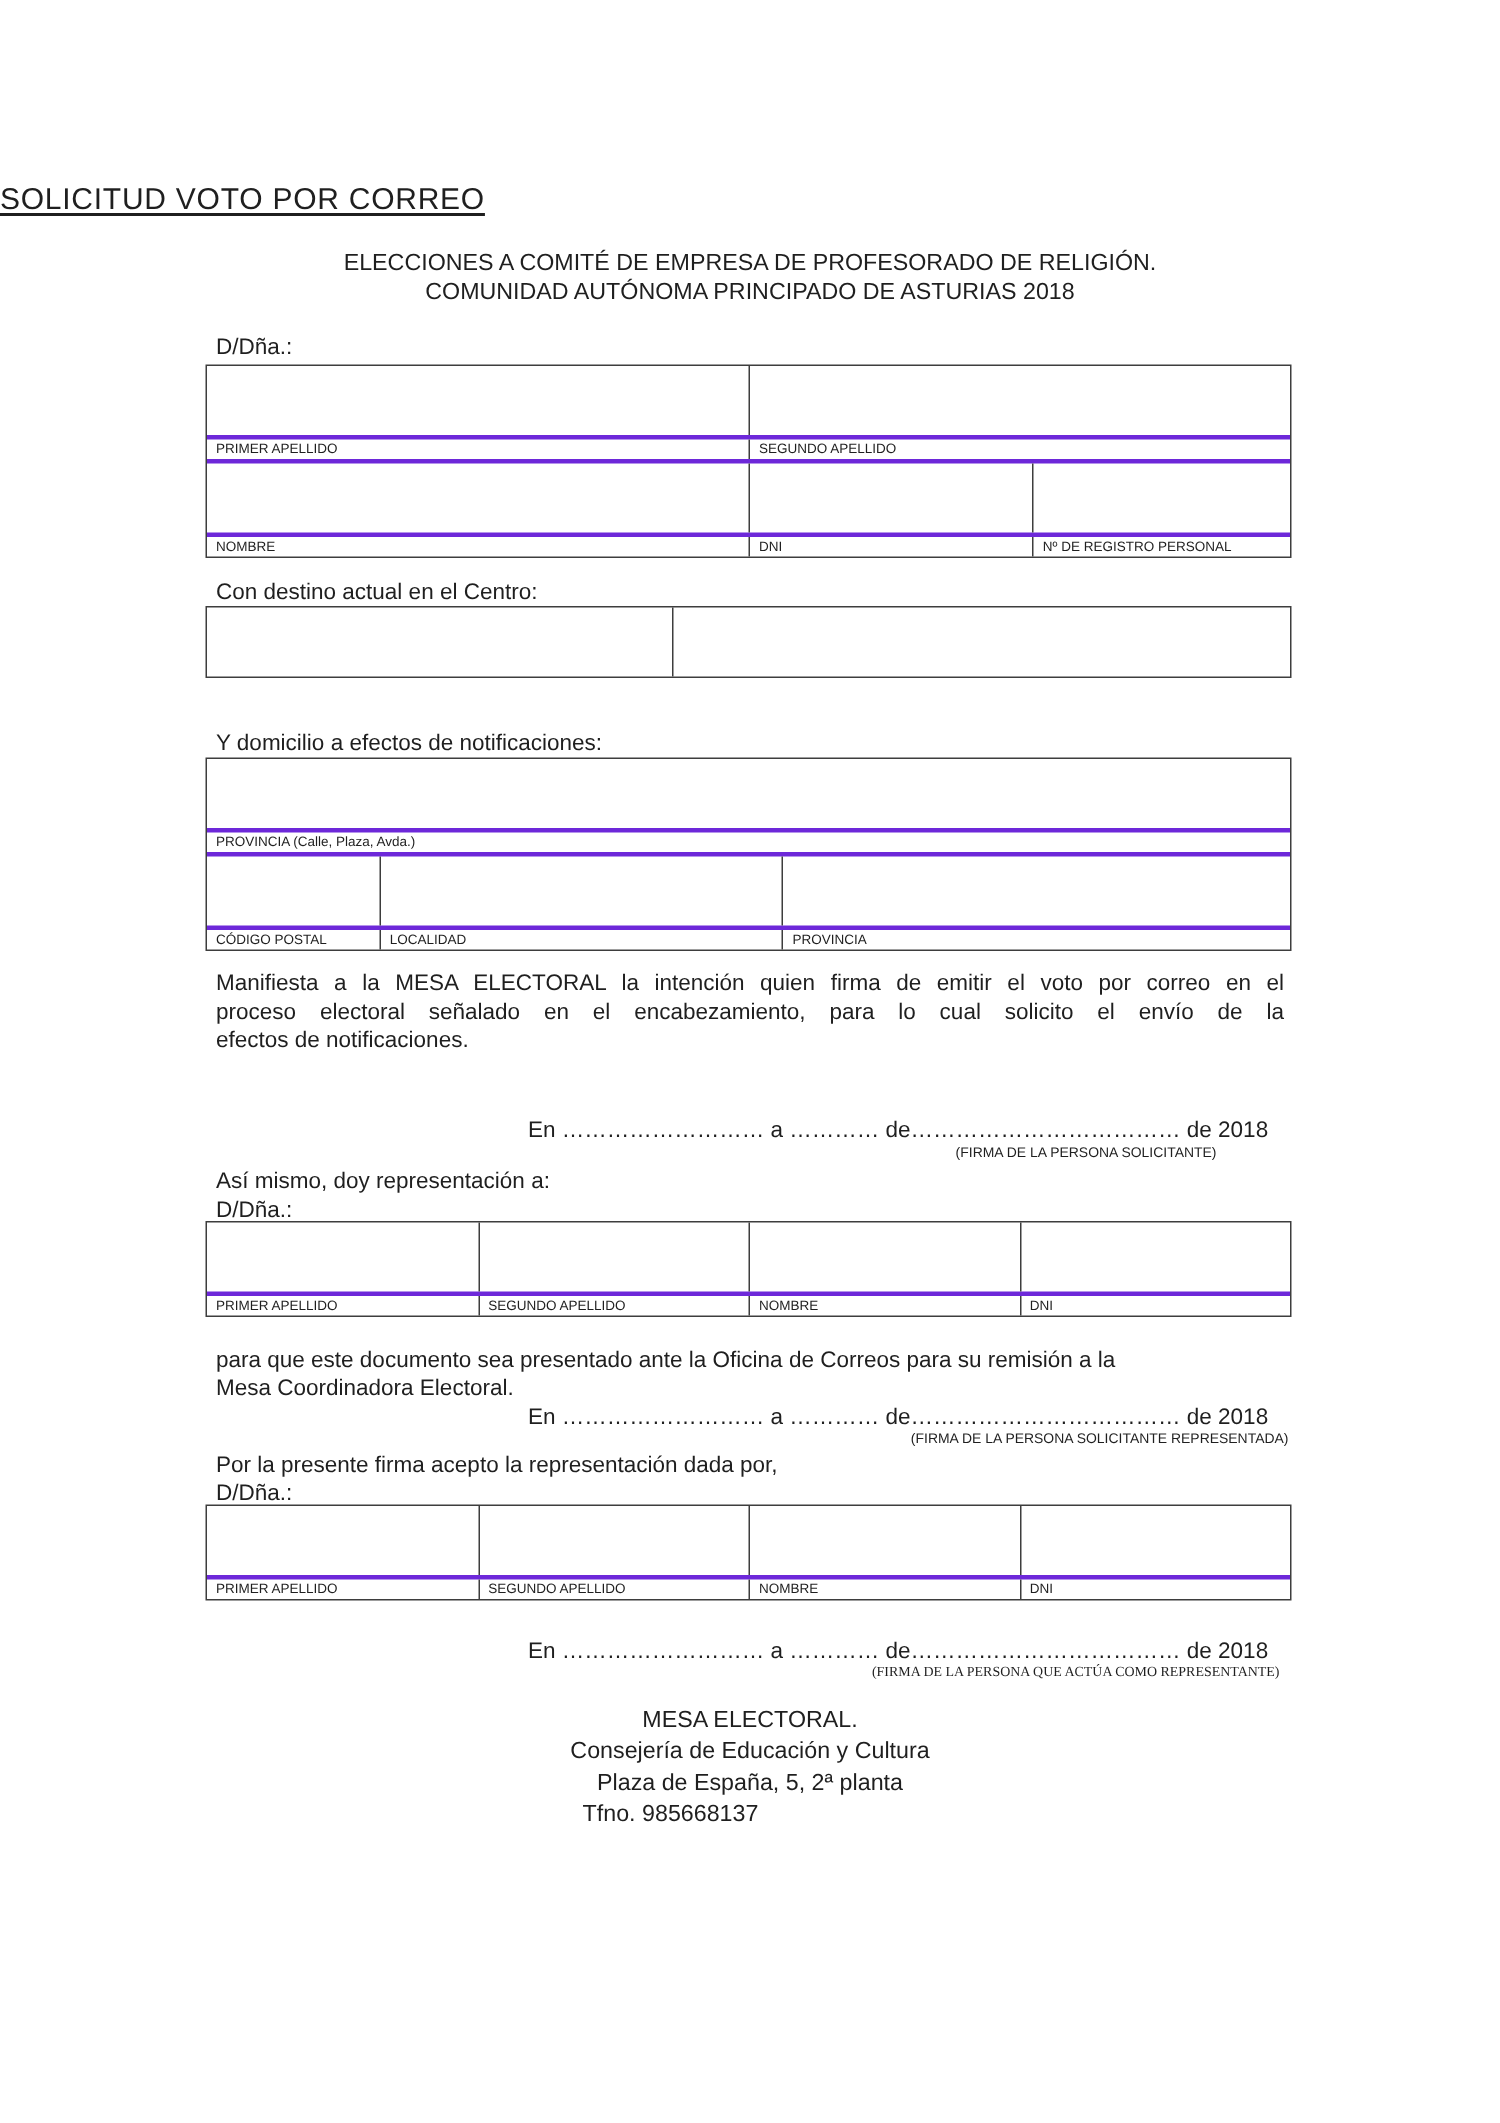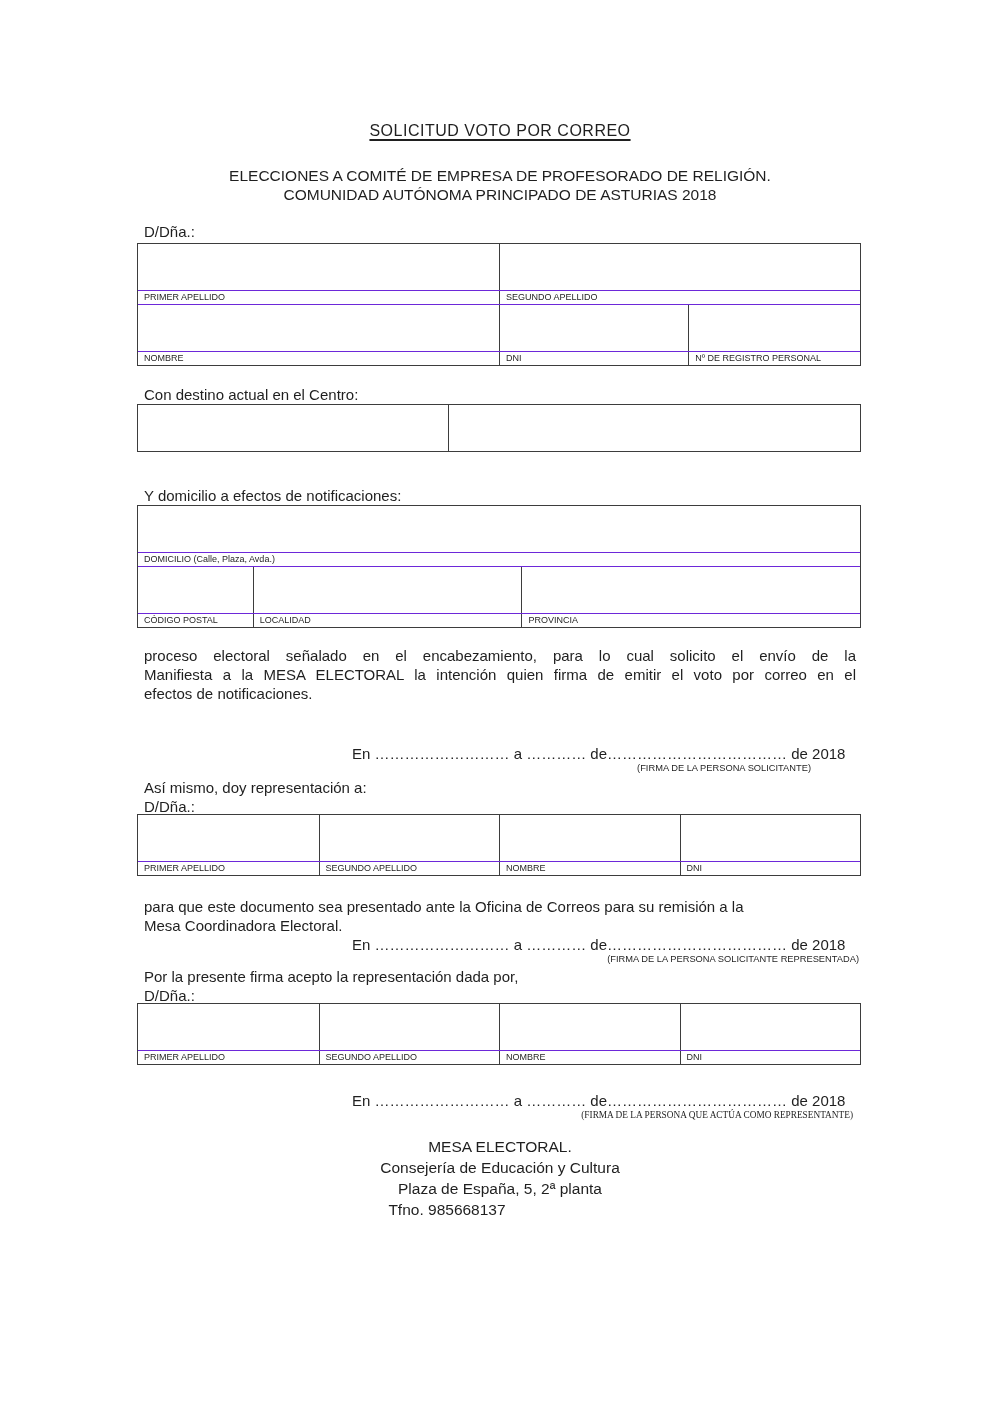--- a/index.html
+++ b/index.html
@@ -1,25 +1,25 @@
 <!DOCTYPE html>
 <html><head>
 <meta charset="utf-8">
 <style>
   html,body{margin:0;padding:0;background:#ffffff;}
   .page{position:relative;width:1000px;height:1415px;background:#ffffff;overflow:hidden;
         font-family:"Liberation Sans",sans-serif;color:#1f1f1f;}
   .abs{position:absolute;}
-  .title{left:0;width:1000px;text-align:center;font-size:16px;letter-spacing:.5px;
+  .title{left:0;width:1000px;text-align:left;font-size:20px;letter-spacing:.5px;
          text-decoration:underline;text-decoration-thickness:2px;text-underline-offset:3px;}
   .subtitle{left:0;width:1000px;text-align:center;font-size:15.5px;line-height:19px;}
   .intro{font-size:15px;line-height:17px;}
   .tbl{left:137px;width:724px;border:1px solid #3d3d3d;box-sizing:border-box;background:#fff;}
   .trow{display:flex;}
-  .trow + .trow{border-top:1px solid #6d28d9;}
+  .trow + .trow{border-top:3px solid #6d28d9;}
   .tcell{box-sizing:border-box;}
   .tcell + .tcell{border-left:1px solid #3d3d3d;}
   .fill{height:46px;}
   .caprow .tcell{height:13px;font-size:9px;line-height:11px;padding:1px 0 0 6px;
                  white-space:nowrap;overflow:hidden;}
   .para{left:144px;width:712px;font-size:15px;line-height:19px;}
   .jline{text-align:justify;text-align-last:justify;}
   .dateline{left:352px;width:520px;font-size:15px;white-space:nowrap;}
   .sigcap{left:137px;width:724px;text-align:right;font-size:9.3px;line-height:11px;}
   .footer{left:0;width:1000px;text-align:center;font-size:15.5px;line-height:21px;}
@@ -71,37 +71,37 @@
     </div>
   </div>
 
   <div class="abs intro" style="top:487px;left:144px;">Y domicilio a efectos de notificaciones:</div>
 
   <div class="abs tbl" style="top:505px;">
     <div class="trow">
       <div class="tcell fill grow"></div>
     </div>
     <div class="trow caprow">
-      <div class="tcell grow">DOMICILIO (Calle, Plaza, Avda.)</div>
+      <div class="tcell grow">PROVINCIA (Calle, Plaza, Avda.)</div>
     </div>
     <div class="trow">
       <div class="tcell fill w159"></div>
       <div class="tcell fill w372"></div>
       <div class="tcell fill grow"></div>
     </div>
     <div class="trow caprow">
       <div class="tcell w159">CÓDIGO POSTAL</div>
       <div class="tcell w372">LOCALIDAD</div>
       <div class="tcell grow">PROVINCIA</div>
     </div>
   </div>
 
   <div class="abs para" style="top:646px;">
+    <div class="jline">Manifiesta a la MESA ELECTORAL la intención quien firma de emitir el voto por correo en el</div>
     <div class="jline">proceso electoral señalado en el encabezamiento, para lo cual solicito el envío de la</div>
-    <div class="jline">Manifiesta a la MESA ELECTORAL la intención quien firma de emitir el voto por correo en el</div>
     <div>efectos de notificaciones.</div>
   </div>
 
   <div class="abs dateline" style="top:745px;">En ……………………… a ………… de……………………………… de  2018</div>
   <div class="abs sigcap" style="top:763px;padding-right:50px;box-sizing:border-box;">(FIRMA DE LA PERSONA SOLICITANTE)</div>
 
   <div class="abs intro" style="top:779px;left:144px;">Así mismo, doy representación a:</div>
   <div class="abs intro" style="top:798px;left:144px;">D/Dña.:</div>
 
   <div class="abs tbl" style="top:814px;">

